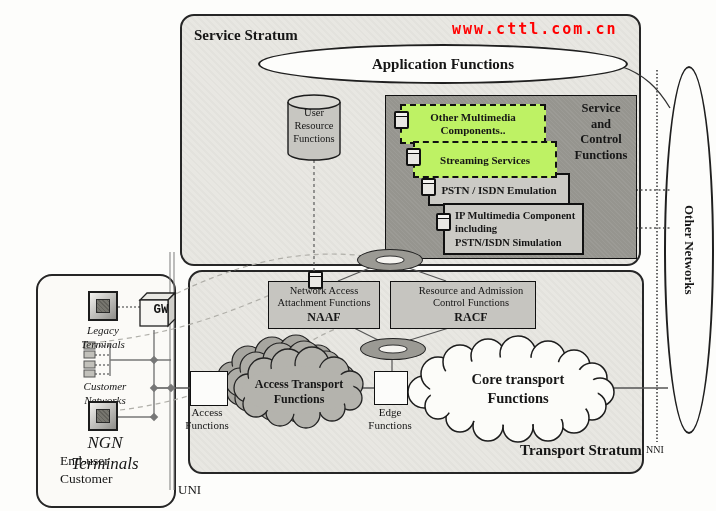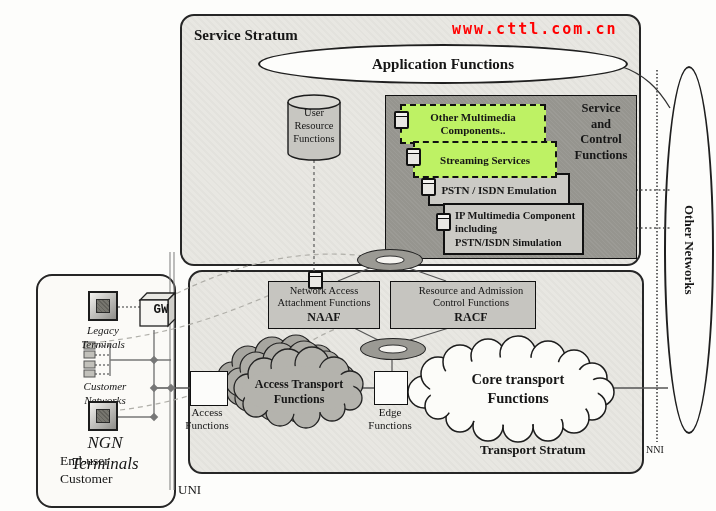--- a/index.html
+++ b/index.html
@@ -249,21 +249,21 @@
   <div class="sq z2" style="left:190px;top:371px;width:36px;height:33px;"></div>
   <div class="lbl center z2" style="left:176px;top:406px;width:62px;font-size:11px;line-height:1.15;">Access
 Functions</div>
   <div class="lbl center bold z2" style="left:238px;top:377px;width:122px;font-size:12px;line-height:1.25;">Access Transport
 Functions</div>
   <div class="sq z2" style="left:374px;top:371px;width:32px;height:32px;"></div>
   <div class="lbl center z2" style="left:360px;top:406px;width:60px;font-size:11px;line-height:1.15;">Edge
 Functions</div>
   <div class="lbl center bold z2" style="left:448px;top:370px;width:140px;font-size:14.5px;line-height:1.3;">Core transport
 Functions</div>
-  <div class="lbl bold z2" style="left:480px;top:442px;font-size:13px;">Transport Stratum</div>
+  <div class="lbl bold z2" style="left:520px;top:442px;font-size:15px;">Transport Stratum</div>
 
   <div class="term z2" style="left:88px;top:291px;">
     <div class="b1"></div>
       <div class="b2"></div>
   </div>
   <div class="lbl center ital z2" style="left:68px;top:324px;width:70px;font-size:11px;line-height:1.25;">Legacy
 Terminals</div>
   <div class="lbl center bold z2" style="left:141px;top:303px;width:40px;font-size:12.5px;font-family:Liberation Mono, monospace;">GW</div>
   <div class="lbl center ital z2" style="left:70px;top:380px;width:70px;font-size:11px;line-height:1.25;">Customer
 Networks</div>

